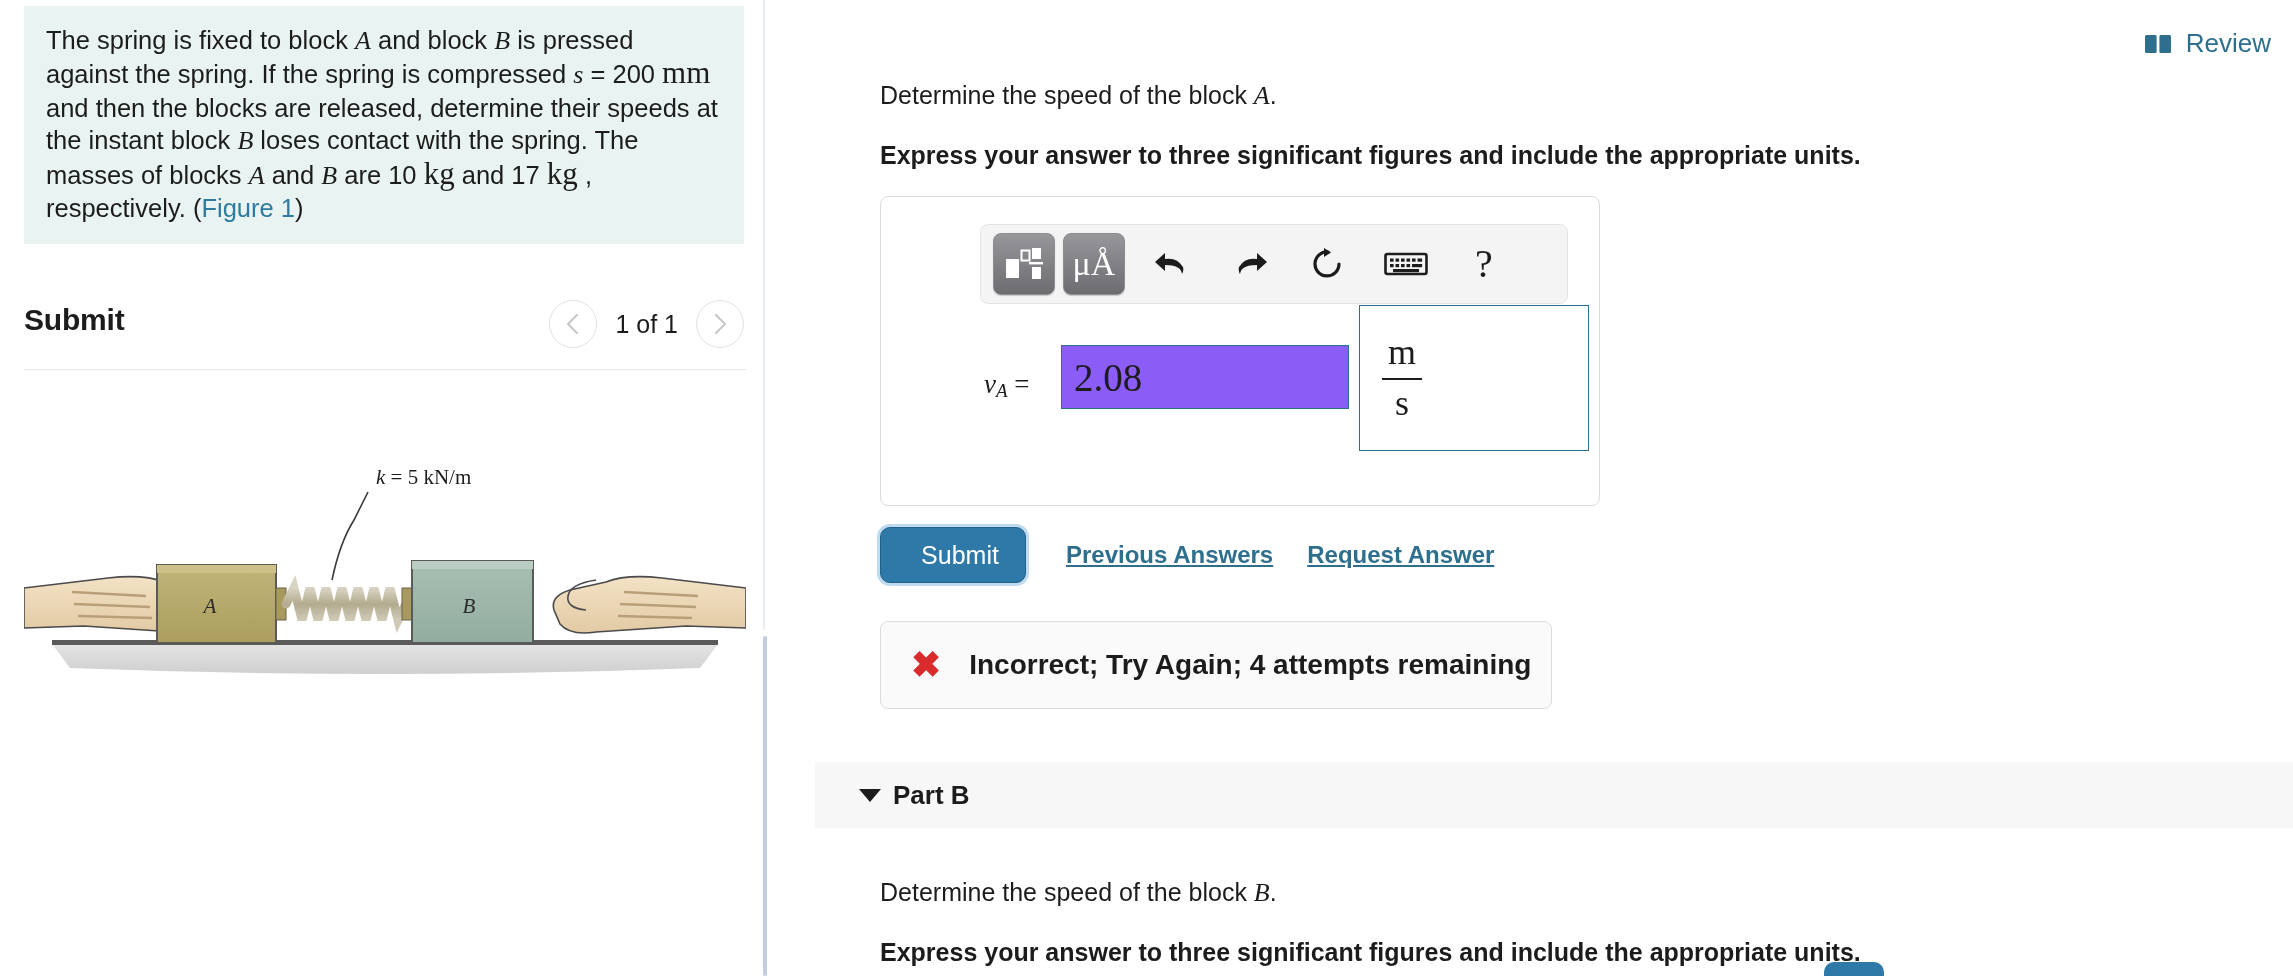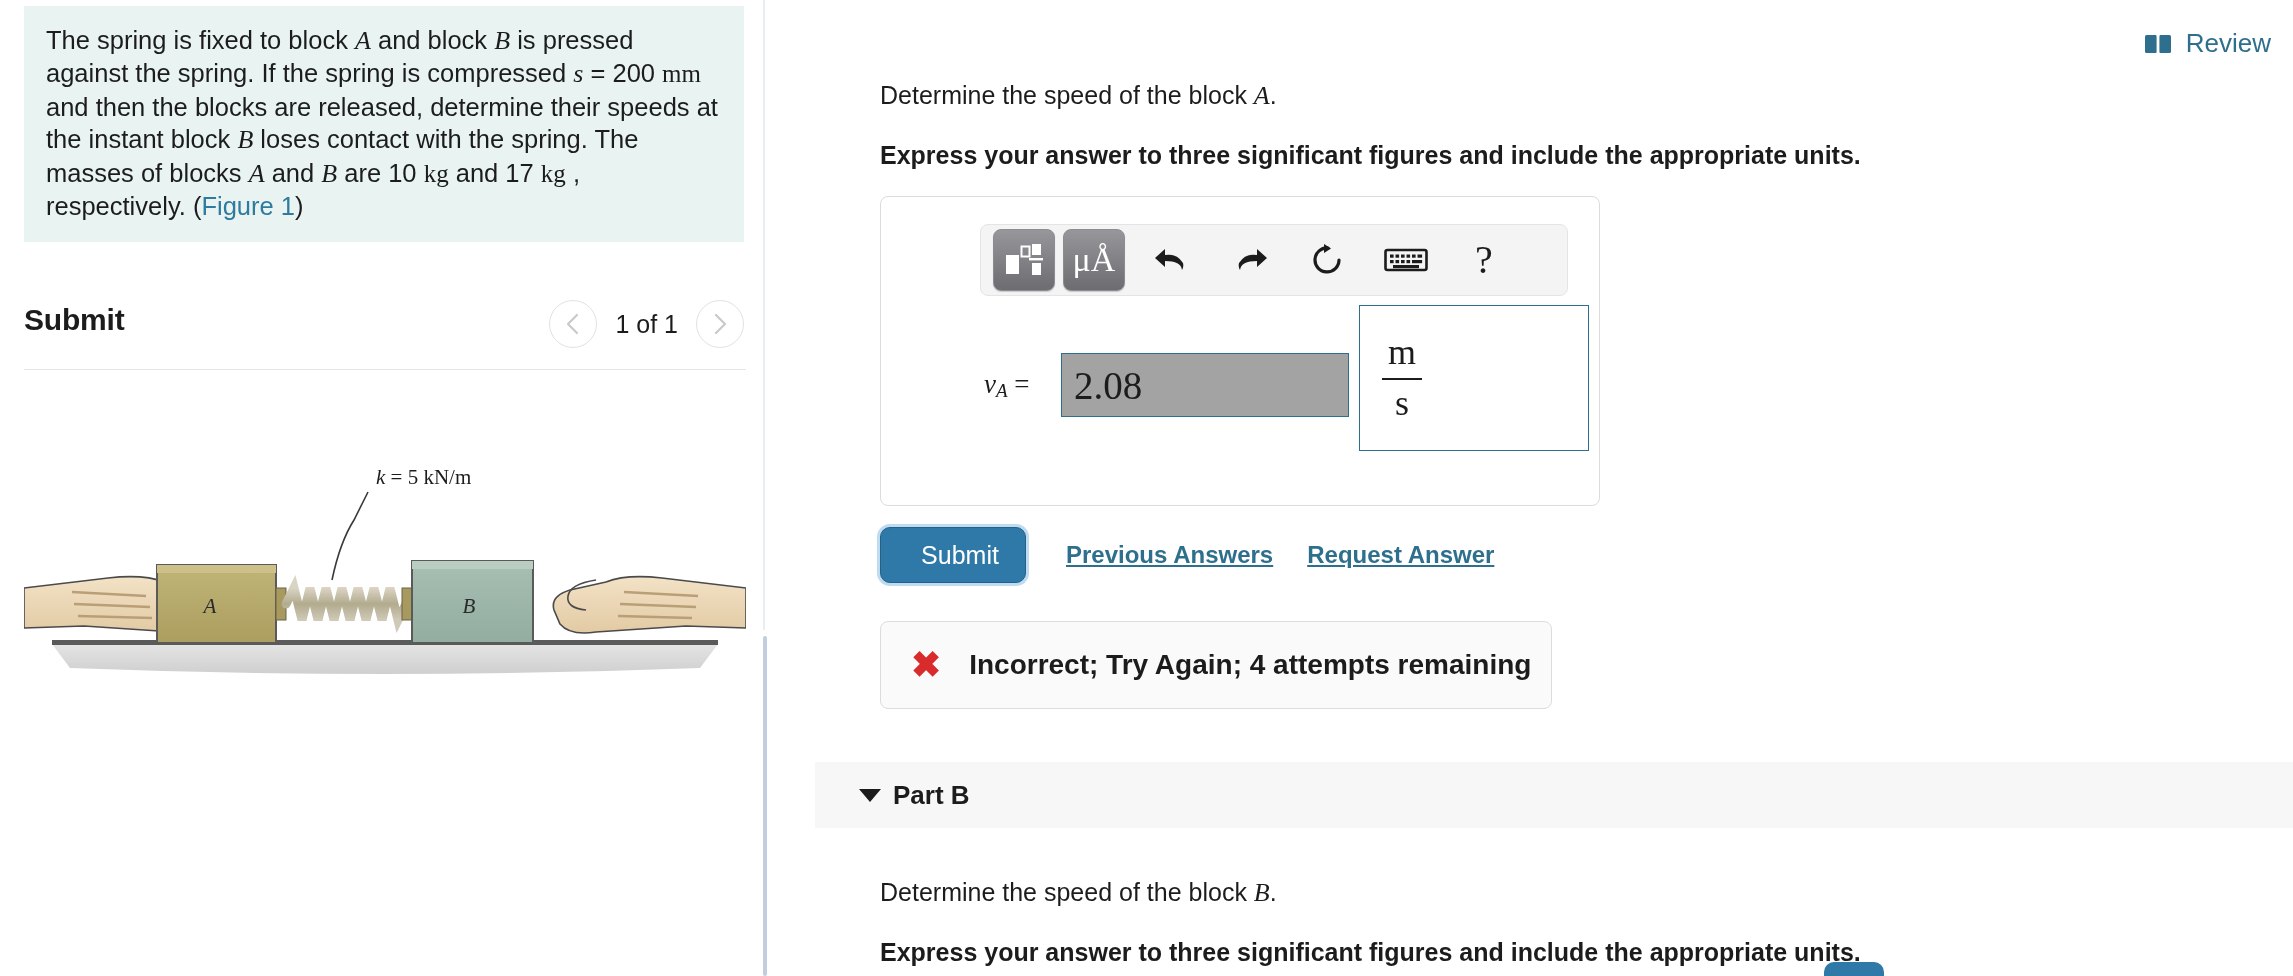--- a/index.html
+++ b/index.html
@@ -11,21 +11,21 @@
   .page{position:relative;width:2293px;height:976px;}
 
   
   .left-panel{position:absolute;left:0;top:0;width:765px;height:976px;background:#fff;overflow:hidden;}
   .statement{
     position:absolute;left:24px;top:6px;width:720px;
     background:#e9f4f2;padding:18px 22px 20px 22px;box-sizing:border-box;
     color:#1c1c1c;font-size:25.5px;line-height:32.4px;
   }
   .mathvar{font-family:"Liberation Serif", serif;font-style:italic;font-size:26px;}
-  .mathup{font-family:"Liberation Serif", serif;font-size:25px;font-style:normal;}
+  .mathup{font-family:"Liberation Serif", serif;font-size:31px;font-style:normal;}
   .figlink{color:#2e7b9e;text-decoration:none;}
 
   .figure-head{position:absolute;left:24px;top:300px;width:720px;height:62px;}
   .figure-title{
     position:absolute;left:0;top:3px;font-size:30px;font-weight:bold;color:#1c1c1c;letter-spacing:-0.2px;
   }
   .fig-nav{position:absolute;right:0;top:0;display:flex;align-items:center;gap:0px;}
   .navbtn{
     width:48px;height:48px;border-radius:50%;border:1.6px solid #e2e2e2;background:#fff;
     display:flex;align-items:center;justify-content:center;cursor:pointer;box-sizing:border-box;
@@ -52,21 +52,21 @@
   .book-icon{display:block;}
 
   .q-block{position:absolute;left:113px;top:78px;width:1340px;}
   .q-line{font-size:25px;color:#1c1c1c;line-height:34px;}
   .q-bold{font-size:25px;font-weight:bold;color:#1c1c1c;margin-top:25px;line-height:34px;}
   .answer-panel{
     position:absolute;left:113px;top:196px;width:720px;height:310px;
     border:1px solid #dcdcdc;border-radius:8px;background:#ffffff;box-sizing:border-box;
   }
   .mathbar{
-    position:absolute;left:99px;top:27px;width:588px;height:72px;
+    position:absolute;left:99px;top:27px;width:588px;height:80px;
     background:#f4f4f4;border:1px solid #e4e4e4;border-radius:8px;box-sizing:border-box;
     display:flex;align-items:center;padding-left:12px;gap:0;
   }
   .tb-sq{
     width:62px;height:62px;border-radius:8px;
     background:linear-gradient(#97979b,#6d6d71);
     border:1px solid #8d8d91;
     display:flex;align-items:center;justify-content:center;margin-right:8px;
     box-shadow:0 1px 1px rgba(0,0,0,.18);cursor:pointer;box-sizing:border-box;
   }
@@ -77,23 +77,23 @@
   .mu-a{color:#fff;font-family:"Liberation Serif", serif;font-size:34px;line-height:1;}
 
   .eq-row{position:absolute;left:0;top:110px;width:720px;height:190px;}
   .vlabel{
     position:absolute;left:103px;top:62px;font-family:"Liberation Serif", serif;
     font-size:27px;color:#1c1c1c;white-space:nowrap;
   }
   .vlabel .sub{font-size:19px;vertical-align:-4px;font-style:italic;}
   .value-field{
     position:absolute;left:180px;top:38px;width:288px;height:64px;
-    border:1.6px solid #2e6f8e;background:#a3a3a3;box-sizing:border-box;
+    border:1.6px solid #2e6f8e;background:#8b5cf6;box-sizing:border-box;
     display:flex;align-items:center;padding-left:12px;
-    font-family:"Liberation Serif", serif;font-size:39px;color:#1c1c1c;cursor:text;margin-top:8px;
+    font-family:"Liberation Serif", serif;font-size:39px;color:#1c1c1c;cursor:text;
   }
   .unit-field{
     position:absolute;left:478px;top:-2px;width:230px;height:146px;
     border:1.6px solid #2e6f8e;background:#fff;box-sizing:border-box;
     display:flex;align-items:center;justify-content:flex-start;padding-left:22px;cursor:text;
   }
   .frac{display:inline-block;text-align:center;font-family:"Liberation Serif", serif;font-size:36px;color:#1c1c1c;line-height:1.15;}
   .frac .num{display:block;padding:0 6px;}
   .frac .bar{display:block;height:2px;background:#1c1c1c;margin:5px 0 3px 0;}
   .frac .den{display:block;padding:0 6px;}

